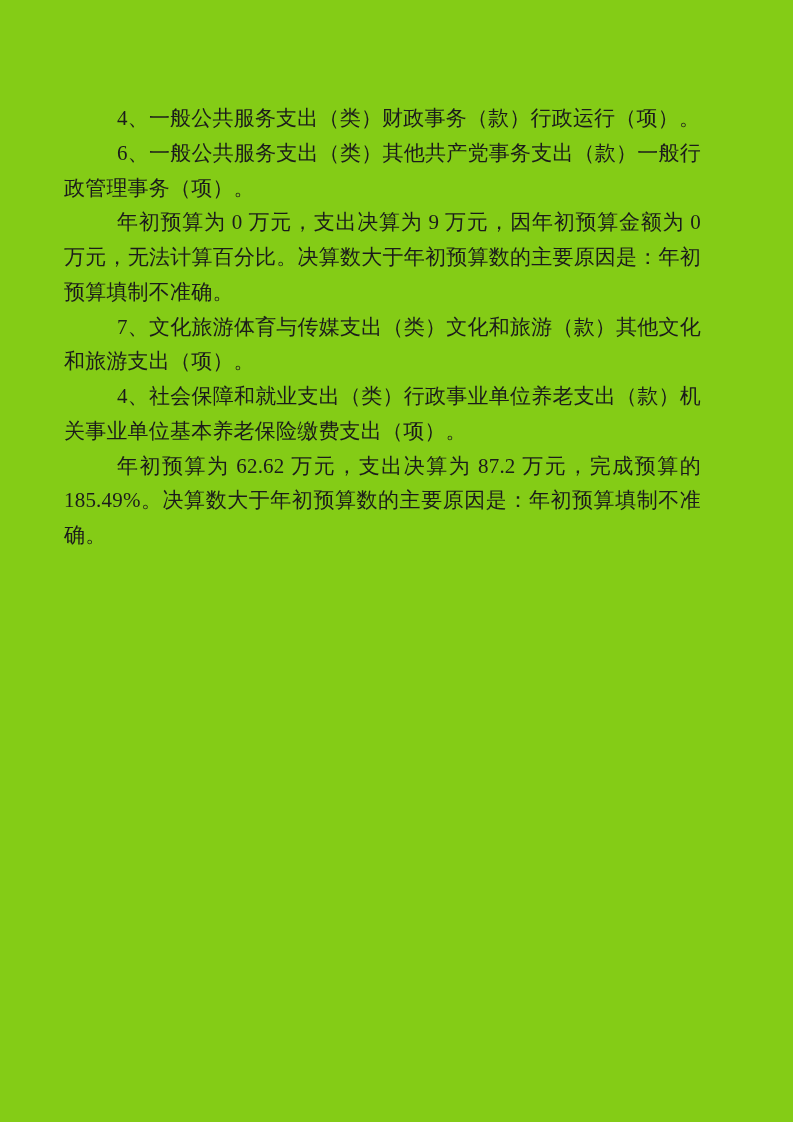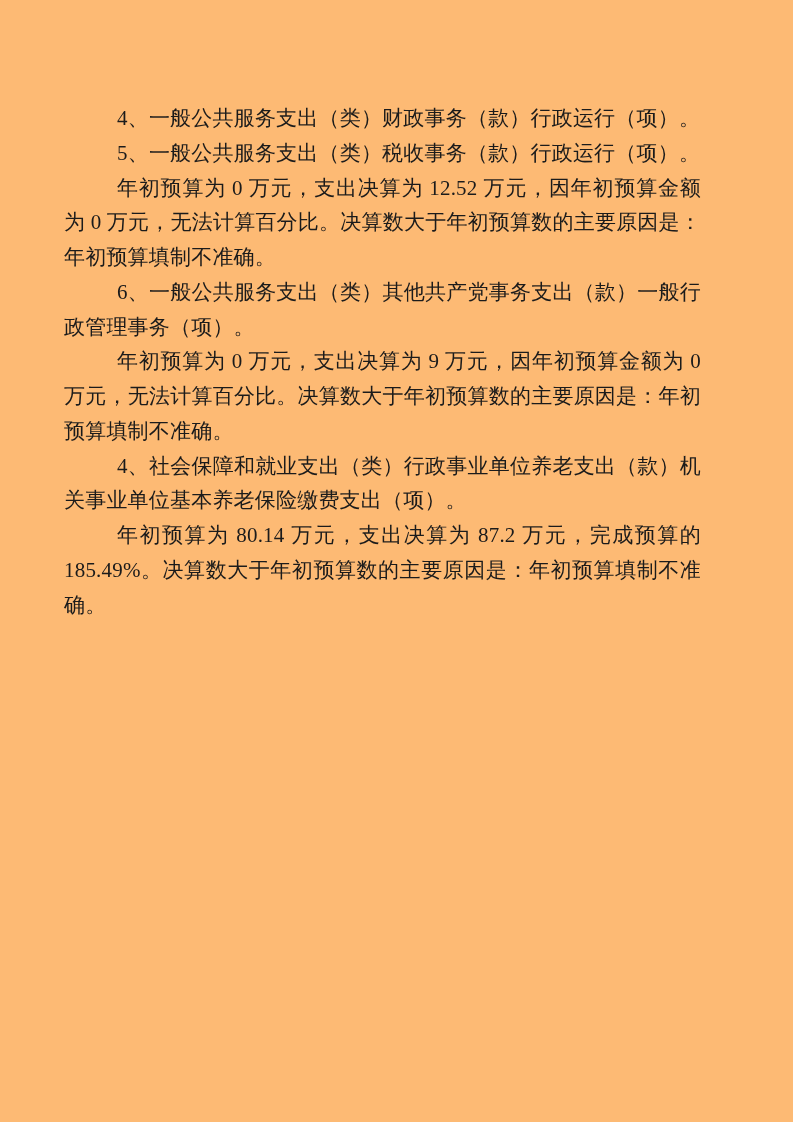--- a/index.html
+++ b/index.html
@@ -10,21 +10,21 @@
     position: relative;
     width: 793px;
     height: 1122px;
     background: #ffffff;
     overflow: hidden;
     font-family: "Liberation Serif", "DejaVu Serif", serif;
   }
   .page {
     position: absolute;
     inset: 0;
-    background: #fdba74;
+    background: #84cc16;
     text-decoration: underline;
   }
   .content {
     position: absolute;
     left: 64px;
     top: 101px;
     width: 637px;
   }
   .content p {
     margin: 0;
@@ -42,33 +42,30 @@
 </head>
 <body>
 
 <div class="page">
   <div class="content">
 
     <section>
       <p>4、一般公共服务支出（类）财政事务（款）行政运行（项）。</p>
     </section>
 
-    <section>
-      <p>5、一般公共服务支出（类）税收事务（款）行政运行（项）。</p>
-      <p>年初预算为 0 万元，支出决算为 12.52 万元，因年初预算金额为 0 万元，无法计算百分比。决算数大于年初预算数的主要原因是：年初预算填制不准确。</p>
-    </section>
 
     <section>
       <p>6、一般公共服务支出（类）其他共产党事务支出（款）一般行政管理事务（项）。</p>
       <p>年初预算为 0 万元，支出决算为 9 万元，因年初预算金额为 0 万元，无法计算百分比。决算数大于年初预算数的主要原因是：年初预算填制不准确。</p>
     </section>
 
     <section>
+      <p>7、文化旅游体育与传媒支出（类）文化和旅游（款）其他文化和旅游支出（项）。</p>
     </section>
 
     <section>
       <p>4、社会保障和就业支出（类）行政事业单位养老支出（款）机关事业单位基本养老保险缴费支出（项）。</p>
-      <p>年初预算为 80.14 万元，支出决算为 87.2 万元，完成预算的 185.49%。决算数大于年初预算数的主要原因是：年初预算填制不准确。</p>
+      <p>年初预算为 62.62 万元，支出决算为 87.2 万元，完成预算的 185.49%。决算数大于年初预算数的主要原因是：年初预算填制不准确。</p>
     </section>
 
 
   </div>
 </div>
 
 </body></html>

